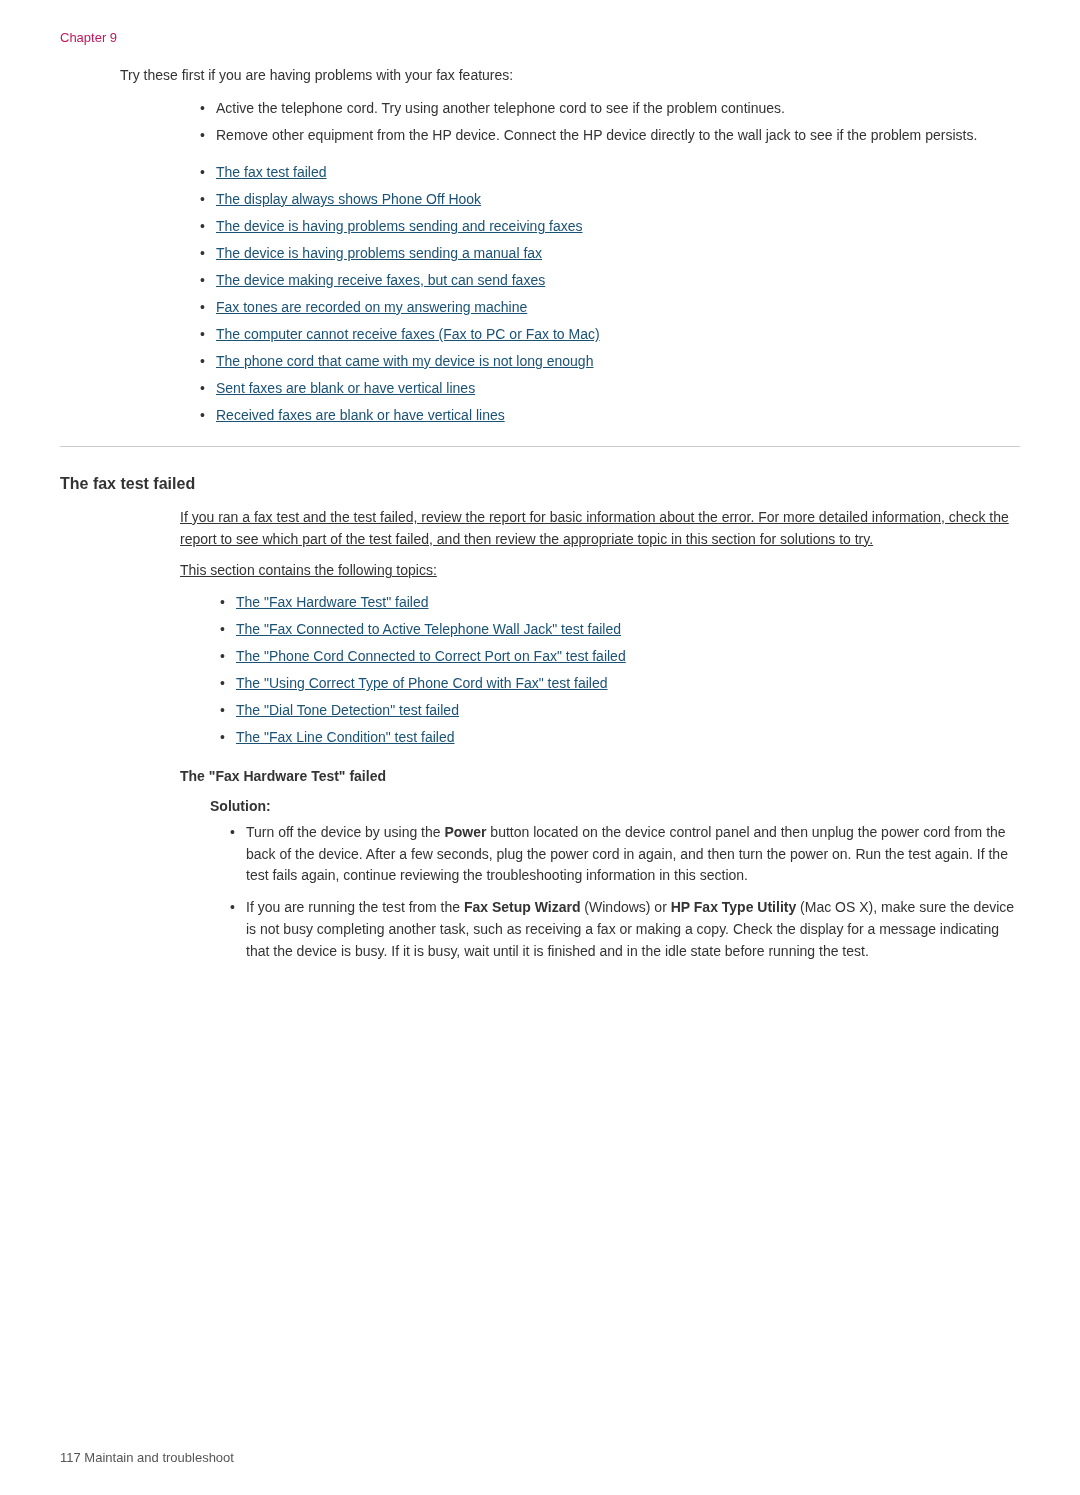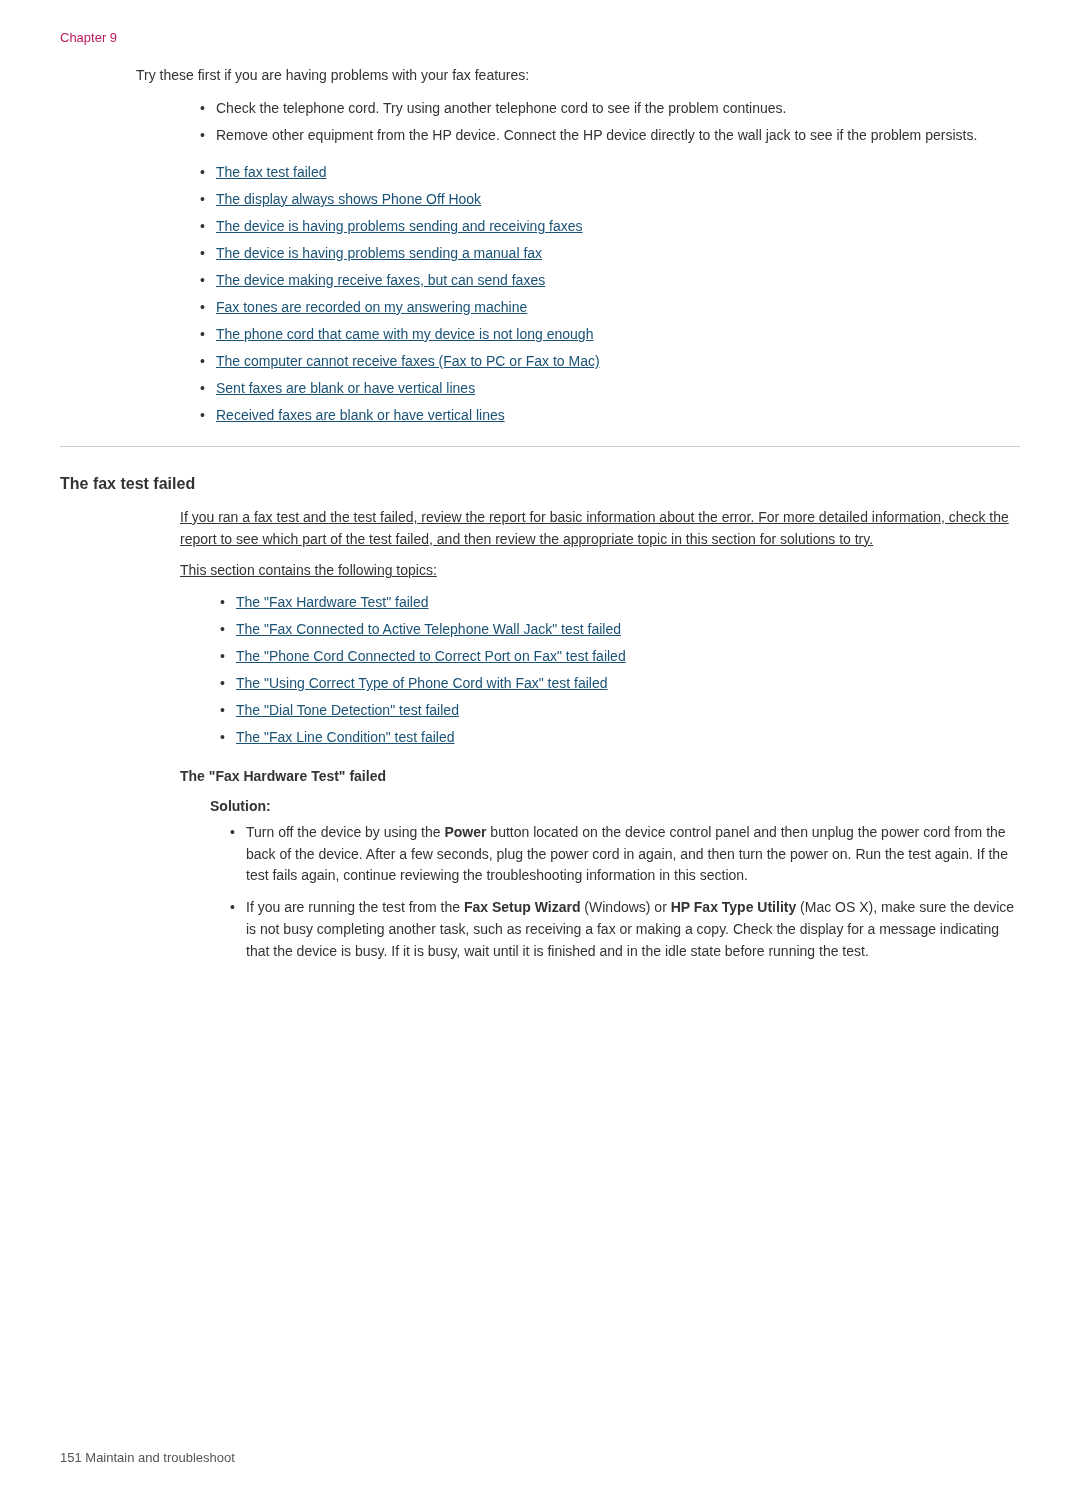--- a/index.html
+++ b/index.html
@@ -18,21 +18,21 @@
       padding: 30px 60px 60px 60px;
     }
 
     .chapter-label {
       font-size: 13px;
       color: #be185d;
       margin-bottom: 20px;
     }
 
     .intro-text {
-      margin-left: 76px;
+      margin-left: 60px;
       margin-bottom: 12px;
       font-size: 14px;
       line-height: 1.5;
     }
 
     .bullet-list {
       margin-left: 140px;
       margin-bottom: 16px;
       list-style: none;
     }
@@ -128,33 +128,33 @@
     }
   </style>
 </head>
 <body>
 
 <div class="chapter-label">Chapter 9</div>
 
 <p class="intro-text">Try these first if you are having problems with your fax features:</p>
 
 <ul class="bullet-list">
-  <li>Check the telephone cord. Try using another telephone cord to see if the problem continues.</li>
+  <li>Active the telephone cord. Try using another telephone cord to see if the problem continues.</li>
   <li>Remove other equipment from the HP device. Connect the HP device directly to the wall jack to see if the problem persists.</li>
 </ul>
 
 <ul class="bullet-list">
   <li><a href="#">The fax test failed</a></li>
   <li><a href="#">The display always shows Phone Off Hook</a></li>
   <li><a href="#">The device is having problems sending and receiving faxes</a></li>
   <li><a href="#">The device is having problems sending a manual fax</a></li>
   <li><a href="#">The device making receive faxes, but can send faxes</a></li>
   <li><a href="#">Fax tones are recorded on my answering machine</a></li>
+  <li><a href="#">The computer cannot receive faxes (Fax to PC or Fax to Mac)</a></li>
   <li><a href="#">The phone cord that came with my device is not long enough</a></li>
-  <li><a href="#">The computer cannot receive faxes (Fax to PC or Fax to Mac)</a></li>
   <li><a href="#">Sent faxes are blank or have vertical lines</a></li>
   <li><a href="#">Received faxes are blank or have vertical lines</a></li>
 </ul>
 
 <hr class="divider">
 <h2 class="section-heading-main">The fax test failed</h2>
 
 <div class="section-body">
   <p>If you ran a fax test and the test failed, review the report for basic information about the error. For more detailed information, check the report to see which part of the test failed, and then review the appropriate topic in this section for solutions to try.</p>
   <p>This section contains the following topics:</p>
@@ -176,13 +176,13 @@
   <ul class="solution-bullets">
     <li>
       Turn off the device by using the <strong>Power</strong> button located on the device control panel and then unplug the power cord from the back of the device. After a few seconds, plug the power cord in again, and then turn the power on. Run the test again. If the test fails again, continue reviewing the troubleshooting information in this section.
     </li>
     <li>
       If you are running the test from the <strong>Fax Setup Wizard</strong> (Windows) or <strong>HP Fax Type Utility</strong> (Mac OS X), make sure the device is not busy completing another task, such as receiving a fax or making a copy. Check the display for a message indicating that the device is busy. If it is busy, wait until it is finished and in the idle state before running the test.
     </li>
   </ul>
 </div>
 
-<div class="footer">151    Maintain and troubleshoot</div>
+<div class="footer">117    Maintain and troubleshoot</div>
 
 </body></html>

